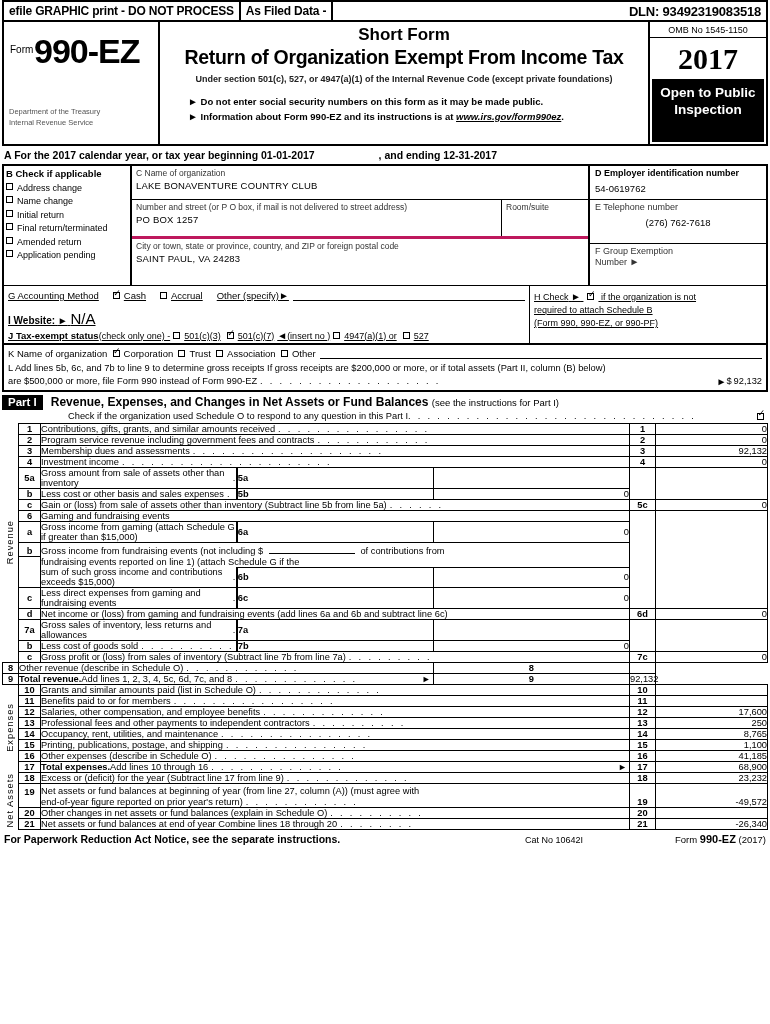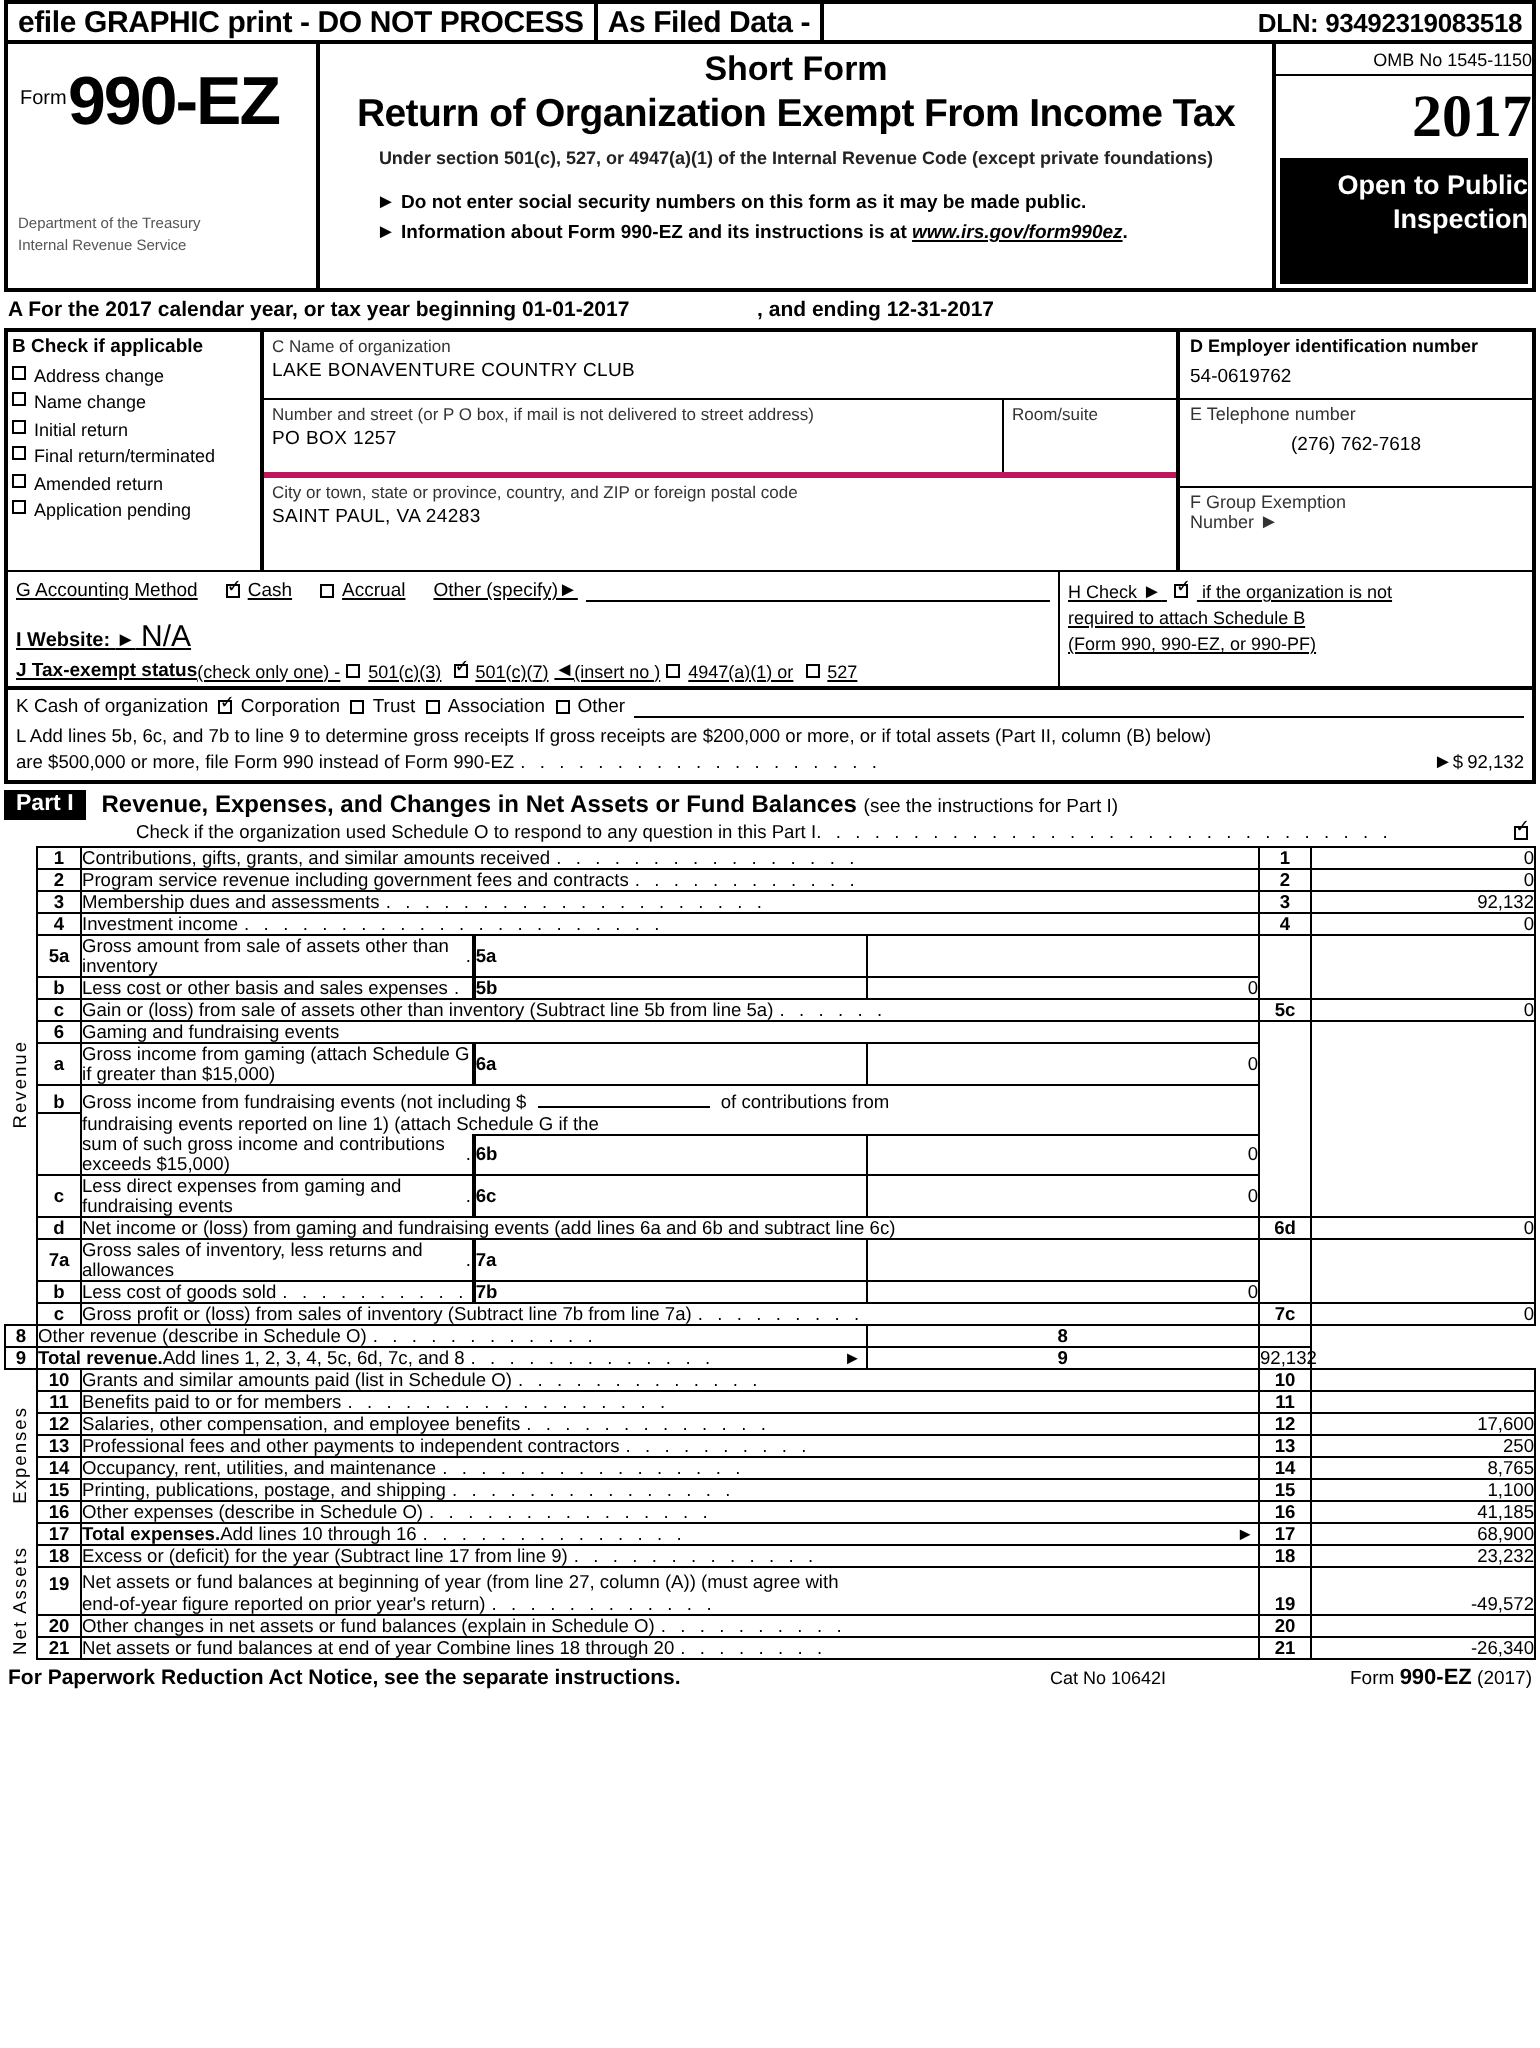--- a/index.html
+++ b/index.html
@@ -19,21 +19,21 @@
   .efile-bar {
     display: flex;
     border: 2px solid #000;
     height: 22px;
     align-items: stretch;
     font-weight: bold;
   }
   .efile-cell {
     display: flex; align-items: center;
     padding: 0 5px;
-    font-size: 15px;
+    font-size: 12px;
     letter-spacing: -0.2px;
     white-space: nowrap;
   }
   .efile-cell.b1 { border-right: 2px solid #000; }
   .efile-cell.b2 { border-right: 2px solid #000; }
   .efile-cell.b3 { flex: 1; justify-content: flex-end; font-size: 13px; }
 
   
   .masthead {
     display: flex;
@@ -68,22 +68,22 @@
     position: relative;
   }
   .short-form { font-size: 17px; font-weight: bold; }
   .ret-title { font-size: 19.5px; font-weight: bold; letter-spacing: -0.3px; margin-top: 1px;}
   .under-sec { font-size: 9px; font-weight: bold; margin-top: 5px; color:#222; }
   .bullets { margin-top: 10px; font-size: 9.5px; font-weight: bold; text-align: left; padding-left: 28px; line-height: 15px;}
   .bullets .ln { display:block; }
   .tri { font-size: 10px; }
   .irsurl { font-style: italic; text-decoration: underline; }
   .mast-right {
-    width: 128px;
-    text-align: right;
+    width: 116px;
+    text-align: center;
     display: flex; flex-direction: column;
   }
   .omb { font-size: 9px; padding: 3px 0 2px; border-bottom: 1px solid #000; }
   .year { font-size: 30px; font-weight: bold; font-family: "Liberation Serif", serif; padding: 4px 0 3px; }
   .openpub {
     background: #000; color: #fff;
     font-size: 13.5px; font-weight: bold;
     line-height: 17px;
     padding: 5px 0 7px;
     margin: 0 2px 2px;
@@ -400,21 +400,21 @@
         <span class="cbox checked" style="margin:0 4px;"></span>
         <span>if the organization is not</span>
       </div>
       <div>required to attach Schedule B</div>
       <div>(Form 990, 990-EZ, or 990-PF)</div>
     </div>
   </div>
 
   <div class="kl">
     <div class="krow">
-      <span>K Cash of organization</span>
+      <span>K Name of organization</span>
       <span class="sp">&nbsp;&nbsp;</span>
       <span class="cbox checked"></span>
       <span>Corporation</span>
       <span class="sp">&nbsp;&nbsp;</span>
       <span class="cbox"></span>
       <span>Trust</span>
       <span class="sp">&nbsp;&nbsp;</span>
       <span class="cbox"></span>
       <span>Association</span>
       <span class="sp">&nbsp;&nbsp;</span>

